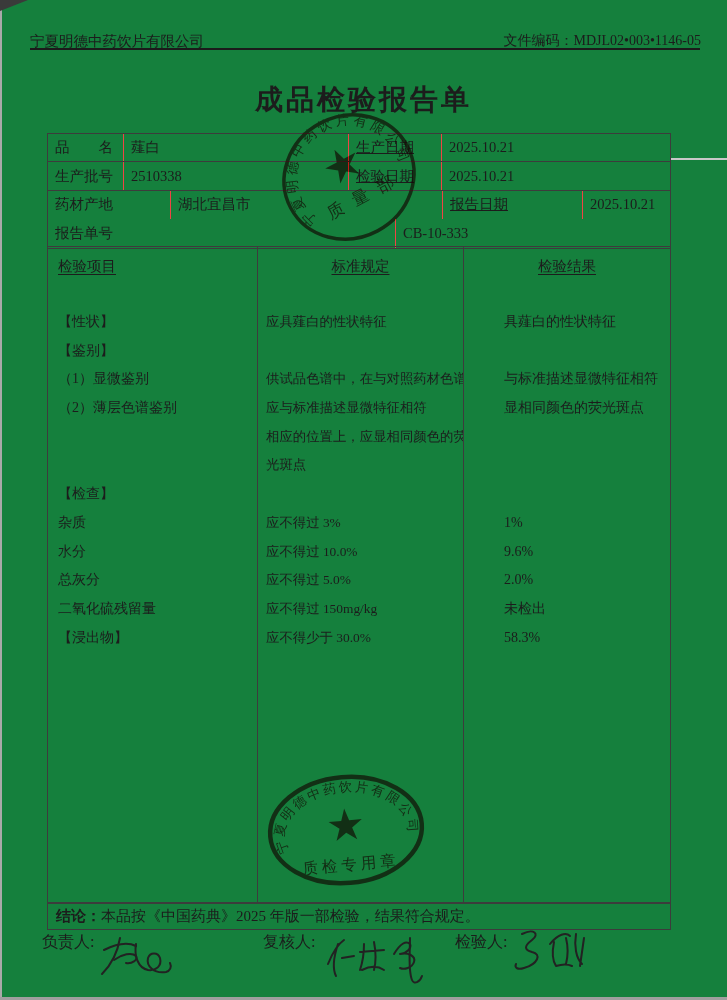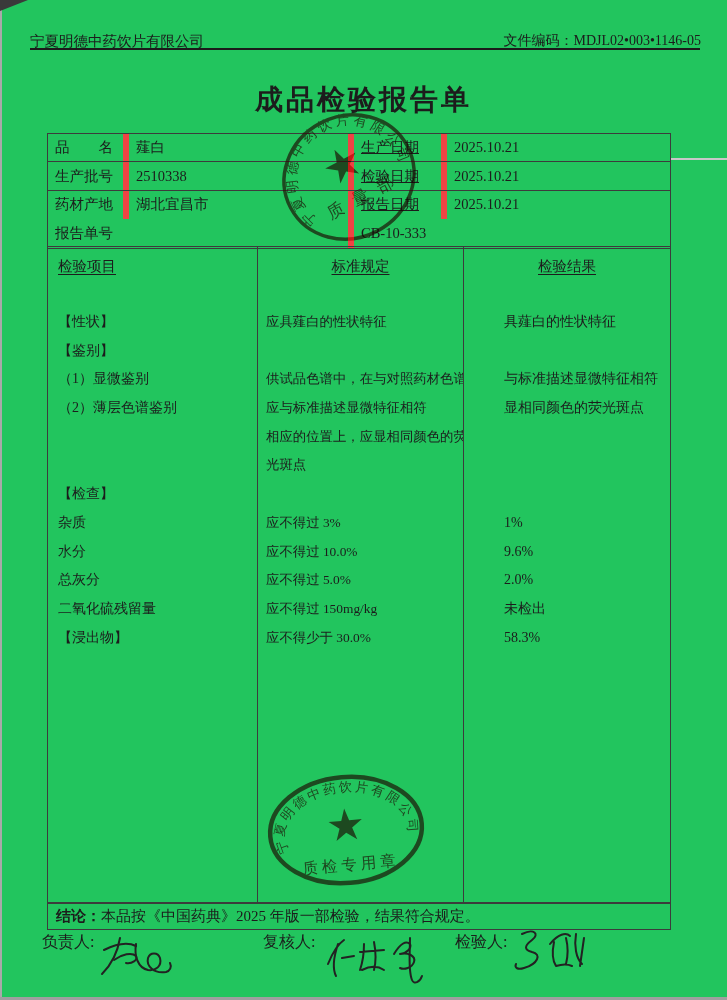--- a/index.html
+++ b/index.html
@@ -1,37 +1,37 @@
 <!DOCTYPE html>
 <html><head>
 <meta charset="utf-8">
 <style>
   html,body{margin:0;padding:0;background:#e9e9e9;}
-  .page{position:relative;width:727px;height:1000px;background:#22c55e;overflow:hidden;
+  .page{position:relative;width:727px;height:1000px;background:#15803d;overflow:hidden;
         font-family:"Liberation Serif","DejaVu Serif",serif;color:#1c1c1c;}
   .abs{position:absolute;}
 
   
   .edge-left{left:0;top:0;width:2px;height:100%;background:#a9a9a9;}
   .edge-bottom{left:0;bottom:0;width:100%;height:3px;background:#9f9f9f;}
   .corner-mark{left:0;top:0;width:0;height:0;border-top:11px solid #3a3a3a;border-right:28px solid transparent;}
   .faint-line{left:671px;top:158px;width:56px;height:2px;background:#c8c8c8;}
 
   
   .company{left:30px;top:32px;font-size:14.5px;white-space:nowrap;}
   .doc-code{right:26px;top:32px;font-size:14px;white-space:nowrap;}
   .head-rule{left:30px;top:48px;width:670px;height:2px;background:#1b1b1b;}
   .title{left:0;top:81px;width:100%;text-align:center;font-size:28px;font-weight:bold;letter-spacing:3px;}
 
   
   .info-table{left:47px;top:133px;width:624px;border:1px solid #3c3c3c;box-sizing:border-box;}
   .info-row{display:flex;height:28.4px;box-sizing:border-box;border-bottom:1px solid #3c3c3c;}
-  .info-row:last-child{border-bottom:none;}
+  .info-row:last-child{border-bottom:none;gap:47px;}
   .info-cell{box-sizing:border-box;display:flex;align-items:center;padding-left:7px;font-size:14.5px;white-space:nowrap;overflow:hidden;}
-  .info-cell.bl{border-left:6px solid #ef4444;}
+  .info-cell.bl{border-left:1px solid #ef4444;}
   .w-label{width:75px;}
   .w-value{width:225px;}
   .w-label2{width:93px;text-decoration:underline;}
   .w-value2{flex:1;}
   .w-report-label{width:300px;}
   .w-report-value{flex:1;}
 
   
   .main-table{left:47px;top:246px;width:624px;height:657px;border:1px solid #3c3c3c;box-sizing:border-box;display:flex;}
   .mcol{box-sizing:border-box;padding-top:9px;overflow:hidden;}

